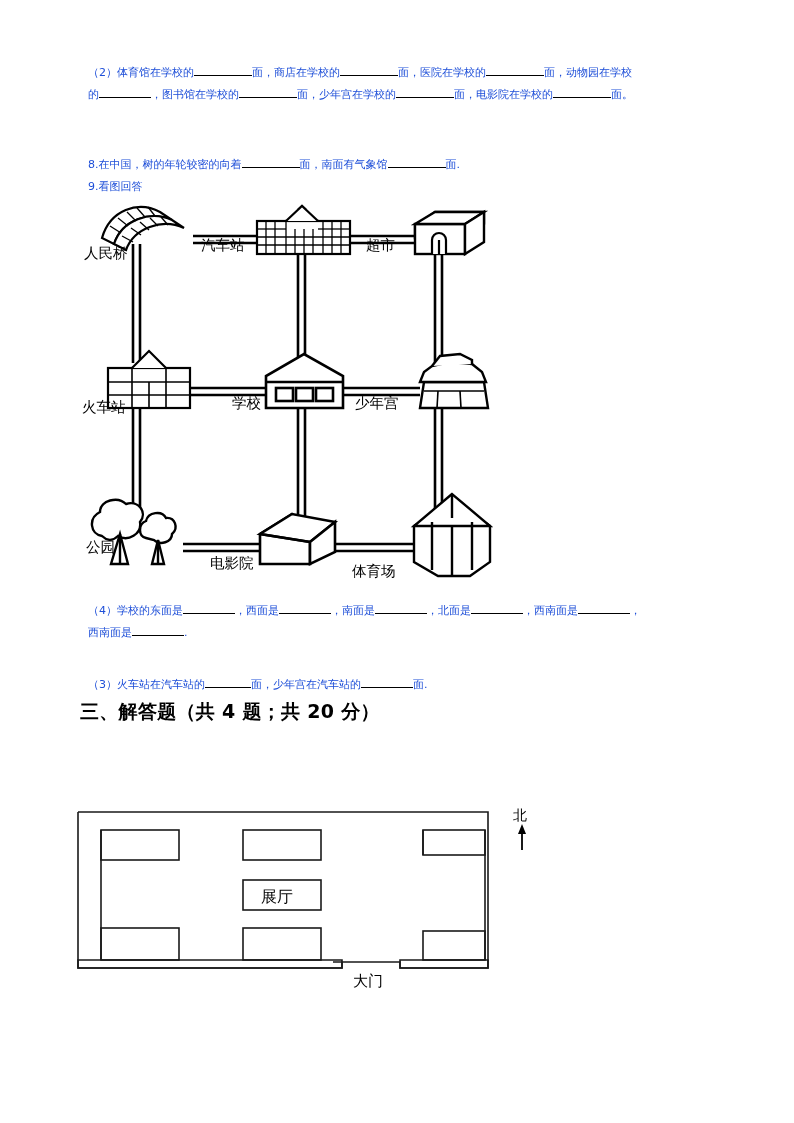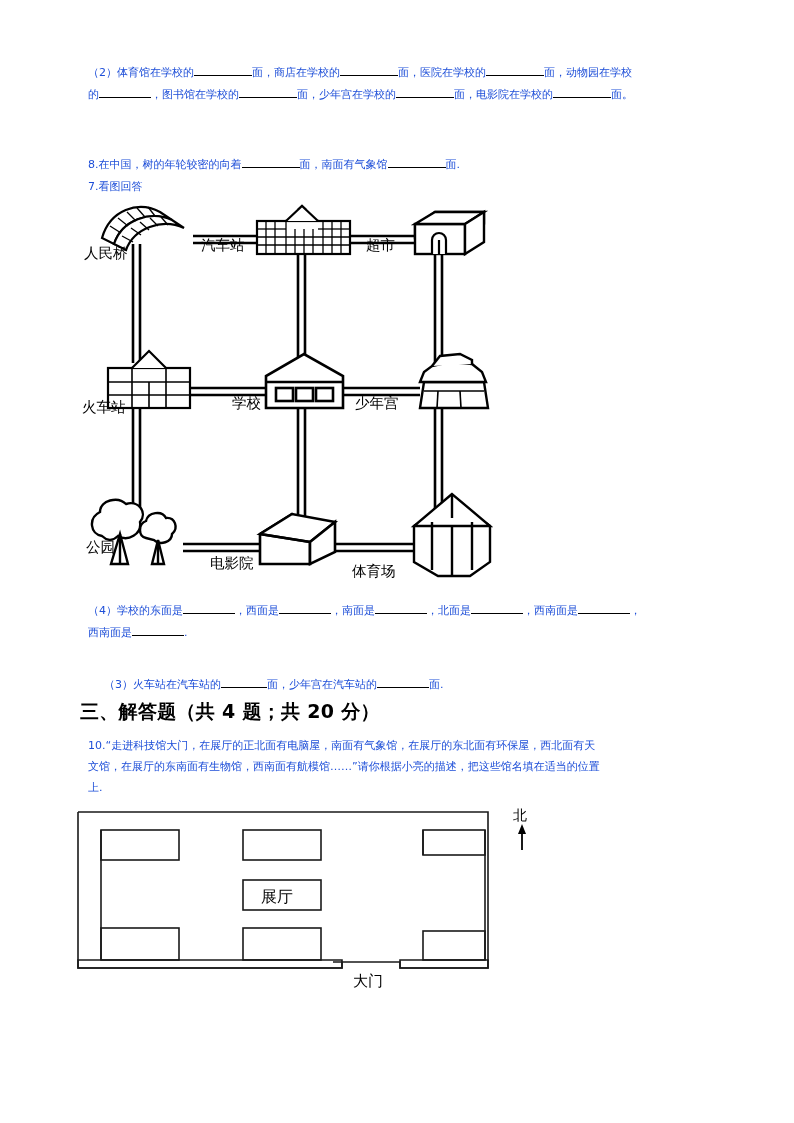--- a/index.html
+++ b/index.html
@@ -70,21 +70,21 @@
 <div class="page">
 
   <div class="para" style="left:88px; top:62px; width:624px;">
     <span>（2）体育馆在学校的</span><span class="blank bl-long"></span><span>面，商店在学校的</span><span class="blank bl-long"></span><span>面，医院在学校的</span><span class="blank bl-long"></span><span>面，动物园在学校</span><br><span>的</span><span class="blank bl-med"></span><span>，图书馆在学校的</span><span class="blank bl-long"></span><span>面，少年宫在学校的</span><span class="blank bl-long"></span><span>面，电影院在学校的</span><span class="blank bl-long"></span><span>面。</span>
   </div>
 
   <div class="para" style="left:88px; top:154px; width:624px;">
     <span>8.在中国，树的年轮较密的向着</span><span class="blank bl-long"></span><span>面，南面有气象馆</span><span class="blank bl-long"></span><span>面.</span>
   </div>
 
-  <div class="para" style="left:88px; top:176px;">7.看图回答</div>
+  <div class="para" style="left:88px; top:176px;">9.看图回答</div>
 
   <div id="map-diagram">
     <svg width="640" height="396" viewBox="0 0 640 396" xmlns="http://www.w3.org/2000/svg">
       <g stroke="#000" fill="none" stroke-width="2.6">
 
         <line x1="113" y1="40" x2="177" y2="40"></line>
         <line x1="113" y1="47" x2="177" y2="47"></line>
 
         <line x1="270" y1="40" x2="335" y2="40"></line>
         <line x1="270" y1="47" x2="335" y2="47"></line>
@@ -235,29 +235,26 @@
         <text x="272" y="380">体育场</text>
       </g>
     </svg>
   </div>
 
   <div class="para" style="left:88px; top:600px; width:640px;">
     <span>（4）学校的东面是</span><span class="blank bl-med"></span><span>，西面是</span><span class="blank bl-med"></span><span>，南面是</span><span class="blank bl-med"></span><span>，北面是</span><span class="blank bl-med"></span><span>，西南面是</span><span class="blank bl-med"></span><span>，</span><br><span>西南面是</span><span class="blank bl-med"></span><span>.</span>
   </div>
 
 
-  <div class="para" style="left:104px; top:674px; width:640px;">
+  <div class="para" style="left:88px; top:674px; width:640px;">
     <span>（3）火车站在汽车站的</span><span class="blank bl-short"></span><span>面，少年宫在汽车站的</span><span class="blank bl-med"></span><span>面.</span>
   </div>
 
   <div class="section-head" style="left:80px; top:699px;">三、解答题（共 4 题；共 20 分）</div>
 
-  <div class="para" style="left:88px; top:735px; width:636px; line-height:21px;">
-    <span>10.“走进科技馆大门，在展厅的正北面有电脑屋，南面有气象馆，在展厅的东北面有环保屋，西北面有天</span><br><span>文馆，在展厅的东南面有生物馆，西南面有航模馆……”请你根据小亮的描述，把这些馆名填在适当的位置</span><br><span>上.</span>
-  </div>
 
   <div id="floorplan">
     <svg width="500" height="190" viewBox="0 0 500 190" xmlns="http://www.w3.org/2000/svg">
       <g stroke="#1a1a1a" fill="none" stroke-width="1.6">
 
         <path d="M8 12 L418 12 L418 168 L330 168 L330 162 L263 162
                  M8 12 L8 168 L272 168 L272 162"></path>
 
         <path d="M8 160 L272 160 L272 168 L8 168 Z"></path>
         <path d="M330 160 L418 160 L418 168 L330 168 Z"></path>

